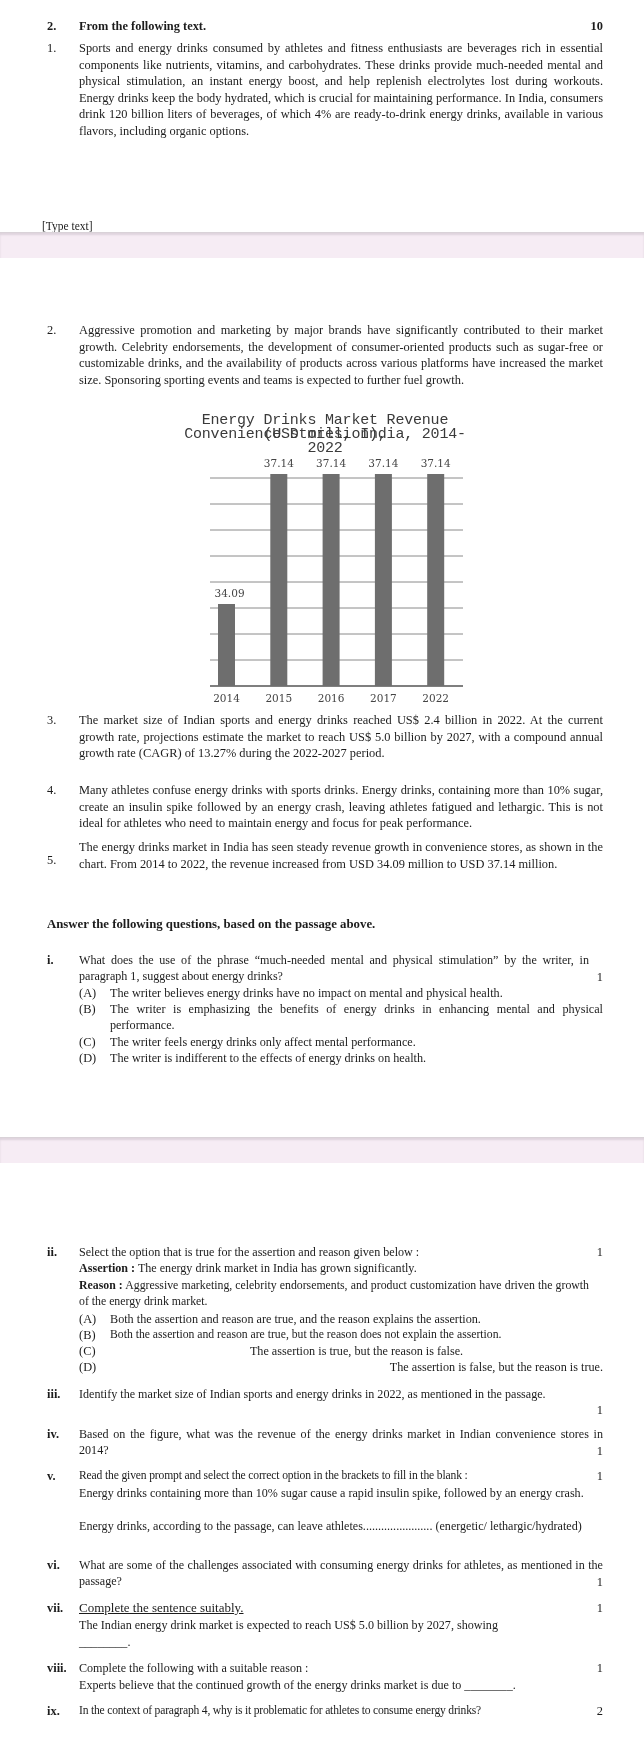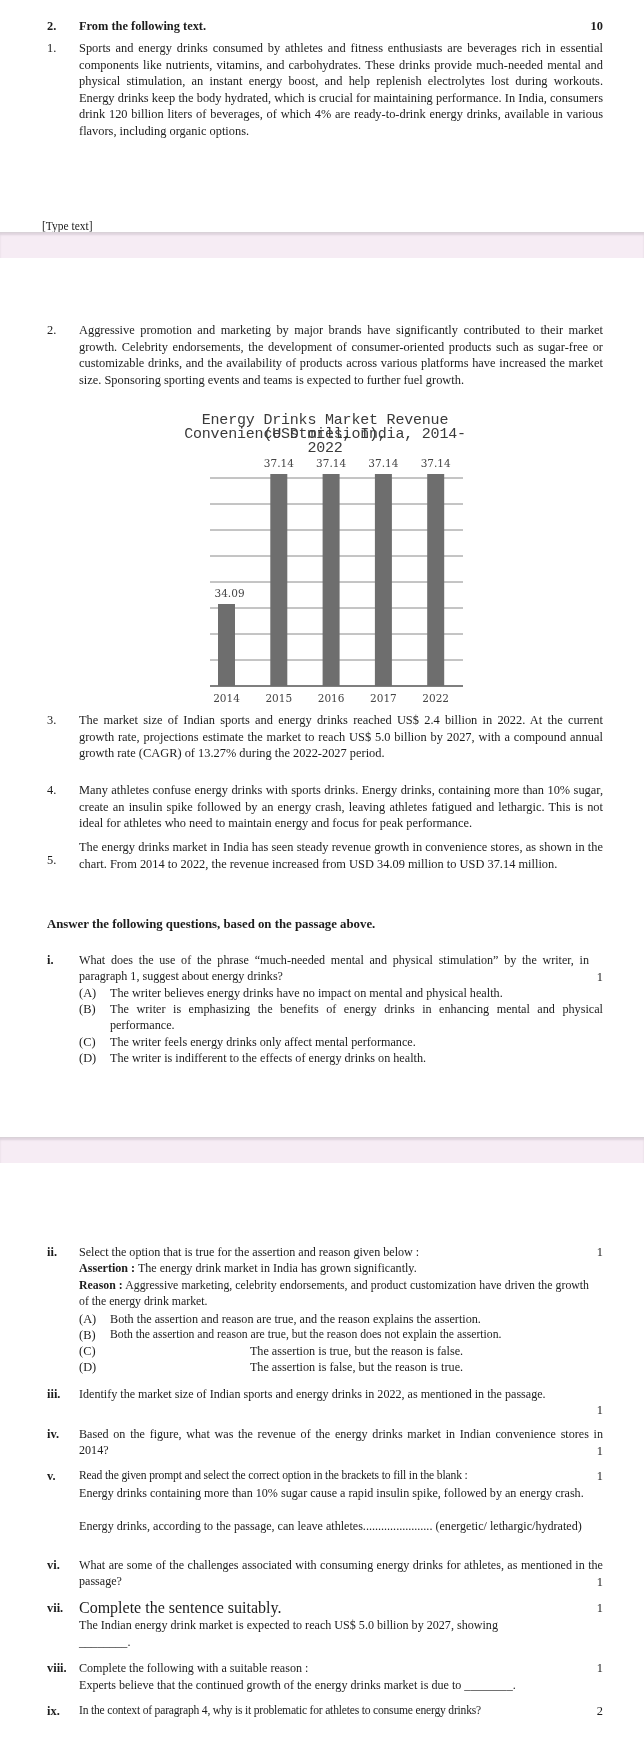--- a/index.html
+++ b/index.html
@@ -110,42 +110,42 @@
 <div class="mark" style="top:1244px;">1</div>
 <div class="line" style="left:79px; top:1260px; font-size:12.1px;"><span class="bold">Assertion :</span> <span>The energy drink market in India has grown significantly.</span></div>
 <div class="just-sm" style="top:1277px; width:510px; font-size:11.8px;"><span class="bold">Reason :</span> <span>Aggressive marketing, celebrity endorsements, and product customization have driven the growth of the energy drink market.</span></div>
 <div class="opt-lbl" style="top:1311px;">(A)</div>
 <div class="opt-txt" style="top:1311px; text-align:left; white-space:nowrap;">Both the assertion and reason are true, and the reason explains the assertion.</div>
 <div class="opt-lbl" style="top:1327px;">(B)</div>
 <div class="opt-txt" style="top:1327px; text-align:left; white-space:nowrap; font-size:11.7px;">Both the assertion and reason are true, but the reason does not explain the assertion.</div>
 <div class="opt-lbl" style="top:1343px;">(C)</div>
 <div class="opt-txt" style="top:1343px; text-align:center;">The assertion is true, but the reason is false.</div>
 <div class="opt-lbl" style="top:1359px;">(D)</div>
-<div class="opt-txt" style="top:1359px; text-align:center;">The assertion is false, but the reason is true.</div>
+<div class="opt-txt" style="top:1359px; text-align:right;">The assertion is false, but the reason is true.</div>
 
 <div class="num bold" style="top:1386px;">iii.</div>
 <div class="just-sm" style="top:1386px;">Identify the market size of Indian sports and energy drinks in 2022, as mentioned in the passage.</div>
 <div class="mark" style="top:1402px;">1</div>
 
 <div class="num bold" style="top:1426px;">iv.</div>
 <div class="just-sm" style="top:1426px;">Based on the figure, what was the revenue of the energy drinks market in Indian convenience stores in 2014?</div>
 <div class="mark" style="top:1443px;">1</div>
 
 <div class="num bold" style="top:1468px;">v.</div>
 <div class="line" style="left:79px; top:1468px; font-size:11.6px; letter-spacing:-0.15px;">Read the given prompt and select the correct option in the brackets to fill in the blank :</div>
 <div class="mark" style="top:1468px;">1</div>
 <div class="just-sm" style="top:1485px;">Energy drinks containing more than 10% sugar cause a rapid insulin spike, followed by an energy crash.</div>
 <div class="just-sm" style="top:1518px;">Energy drinks, according to the passage, can leave athletes....................... (energetic/ lethargic/hydrated)</div>
 
 <div class="num bold" style="top:1557px;">vi.</div>
 <div class="just-sm" style="top:1557px;">What are some of the challenges associated with consuming energy drinks for athletes, as mentioned in the passage?</div>
 <div class="mark" style="top:1574px;">1</div>
 
 <div class="num bold" style="top:1600px;">vii.</div>
-<div class="line" style="left:79px; top:1600px; font-size:16px;">Complete the sentence suitably.</div>
+<div class="line" style="left:79px; top:1600px; font-size:13px;text-decoration:underline;">Complete the sentence suitably.</div>
 <div class="mark" style="top:1600px;">1</div>
 <div class="just-sm" style="top:1617px;">The Indian energy drink market is expected to reach US$ 5.0 billion by 2027, showing</div>
 <div class="line" style="left:79px; top:1634px; font-size:12.1px;">________.</div>
 
 <div class="num bold" style="top:1660px;">viii.</div>
 <div class="line" style="left:79px; top:1660px; font-size:12.1px;">Complete the following with a suitable reason :</div>
 <div class="mark" style="top:1660px;">1</div>
 <div class="line" style="left:79px; top:1677px; font-size:12.1px;">Experts believe that the continued growth of the energy drinks market is due to ________.</div>
 
 <div class="num bold" style="top:1703px;">ix.</div>

